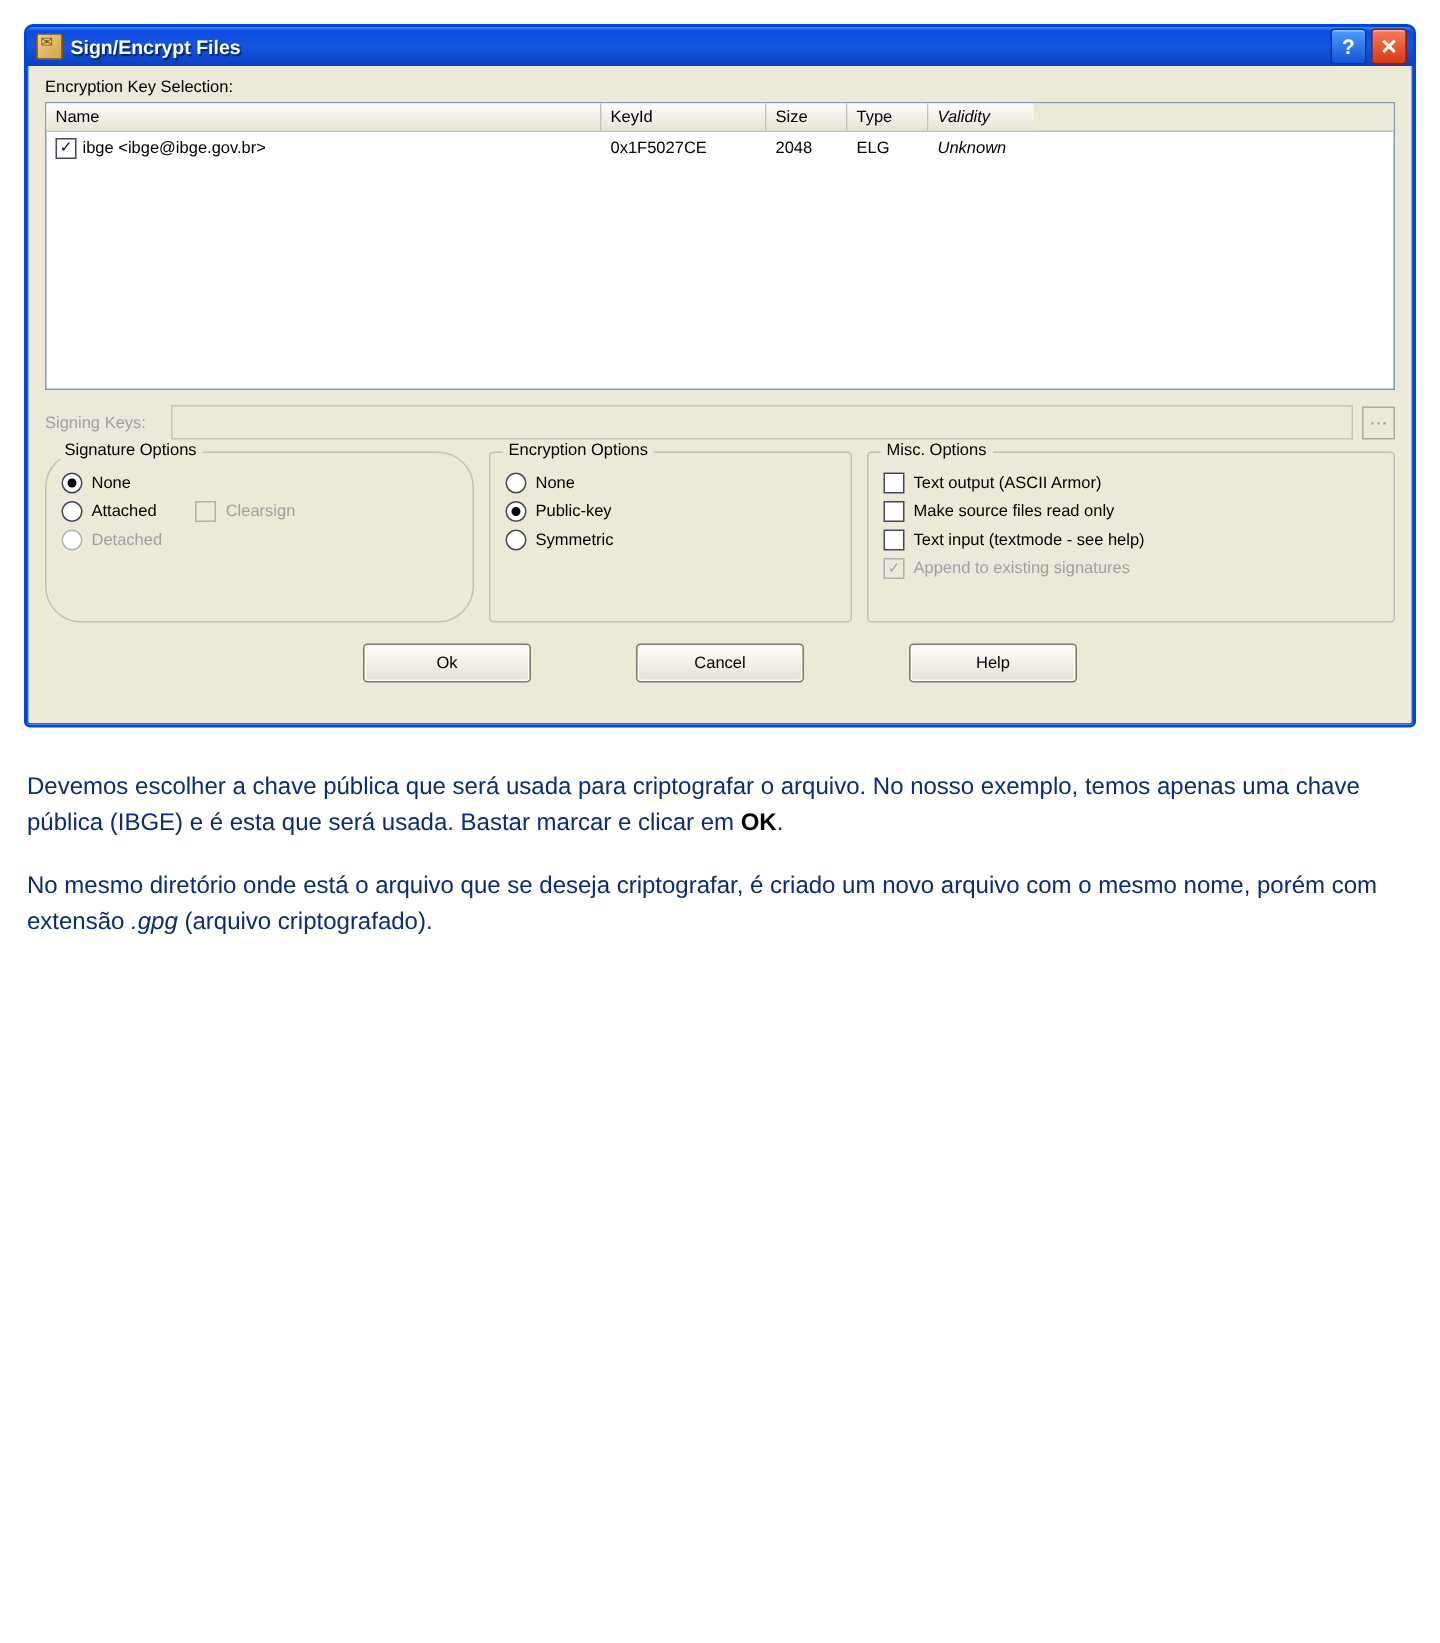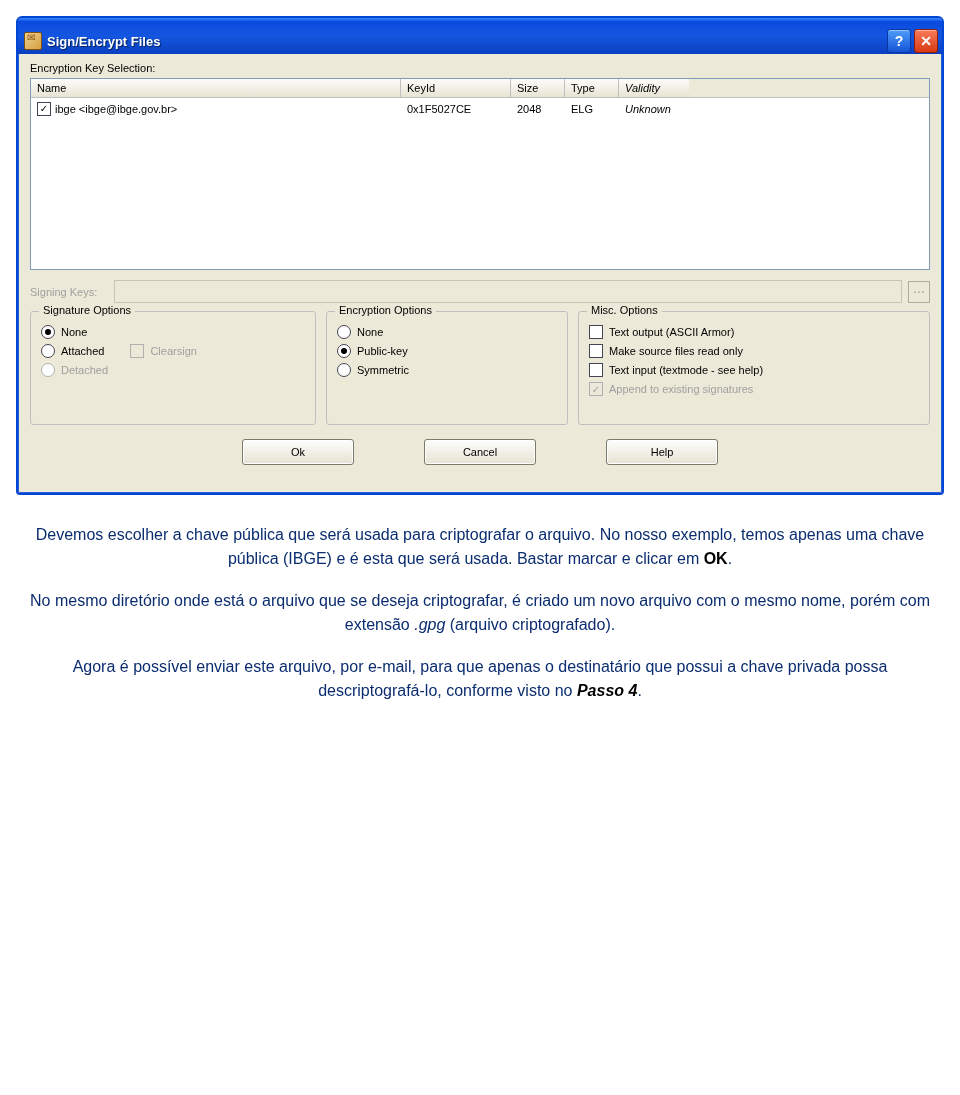--- a/index.html
+++ b/index.html
@@ -15,21 +15,21 @@
     border: 2px solid #0046d5;
     border-radius: 6px 6px 4px 4px;
     background: #ece9d8;
     box-shadow: 0 0 0 1px #2a5ed6 inset;
   }
   .titlebar {
     height: 26px;
     background: linear-gradient(to bottom, #3b8cff 0%, #0a4ae0 10%, #1456e0 50%, #0a3fc0 100%);
     display: flex;
     align-items: center;
-    padding: 10px 4px 0 6px;
+    padding: 0 4px 0 6px;
     border-radius: 4px 4px 0 0;
   }
   .title-icon {
     width: 16px; height: 16px;
     margin-right: 5px;
     background: linear-gradient(135deg,#f0d090 0%,#d6a040 100%);
     border: 1px solid #805010;
     border-radius: 2px;
     position: relative;
   }
@@ -125,21 +125,21 @@
 
   .opts-row { display:flex; gap:10px; margin-bottom:14px; }
   .groupbox {
     border:1px solid #bfbfbf; border-radius:3px;
     background:#ece9d8;
     padding:8px 10px 8px 10px;
     position:relative;
     flex:1;
     min-height:96px;
   }
-  .groupbox.g-sig{flex:1.2;}
+  .groupbox.g-sig{flex:1.2;border-radius:24px;}
   .groupbox.g-misc{flex:1.5;text-align:right;}
   .gb-title {
     position:absolute; top:-8px; left:8px;
     background:#ece9d8; padding:0 4px; font-size:11px;
   }
   .radio-row { display:flex; align-items:center; gap:6px; margin:5px 0; font-size:11px;}
   .radio {
     width:12px; height:12px; border:1px solid #445; border-radius:50%; background:#fff;
     display:flex; align-items:center; justify-content:center;
   }
@@ -160,21 +160,21 @@
     box-shadow: 0 0 0 1px #fff inset;
   }
 
   .prose {
     font-family: Verdana, Arial, sans-serif;
     font-size: 16px;
     line-height:1.5;
     color:#0b2d6f;
     margin: 6px 18px 18px 18px;
   }
-  .prose p { margin: 0 0 18px 0; text-align: center; }
+  .prose p { margin: 0 0 18px 0; }
   .b{font-weight:bold;}
   .black{color:#000;}
   .ital{font-style:italic;}
 </style>
 </head>
 <body>
 
 <div class="window">
   <div class="titlebar">
     <span class="title-icon"></span>
@@ -280,16 +280,13 @@
   </div>
 </div>
 
 <div class="prose">
   <p>
     <span>Devemos escolher a chave pública que será usada para criptografar o arquivo. No nosso exemplo, temos apenas uma chave pública (IBGE) e é esta que será usada. Bastar marcar e clicar em </span><span class="b black">OK</span><span>.</span>
   </p>
   <p>
     <span>No mesmo diretório onde está o arquivo que se deseja criptografar, é criado um novo arquivo com o mesmo nome, porém com extensão </span><span class="ital">.gpg</span><span> (arquivo criptografado).</span>
   </p>
-  <p>
-    <span>Agora é possível enviar este arquivo, por e-mail, para que apenas o destinatário que possui a chave privada possa descriptografá-lo, conforme visto no </span><span class="b ital black">Passo 4</span><span>.</span>
-  </p>
 </div>
 
 </body></html>

